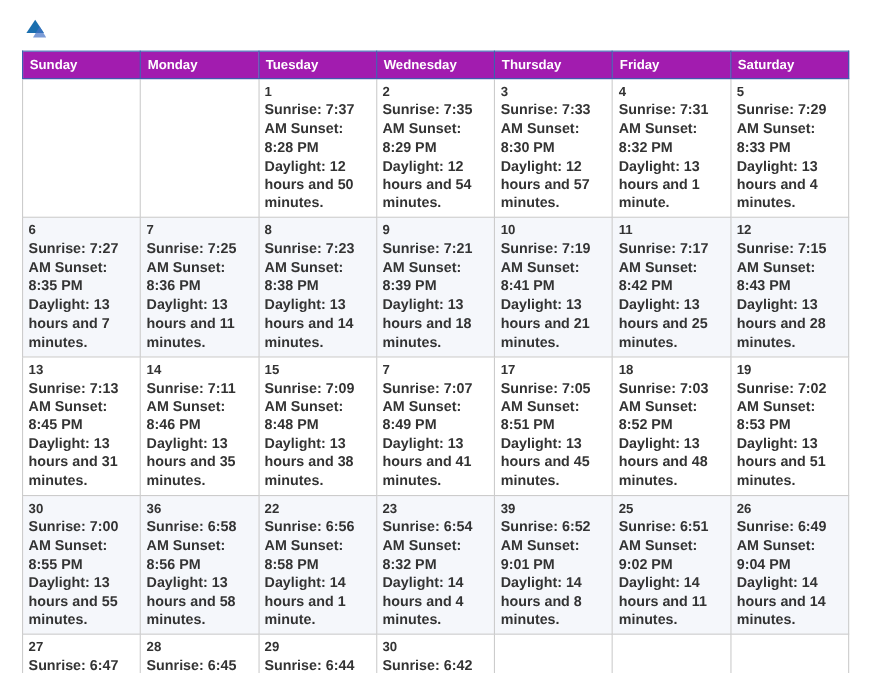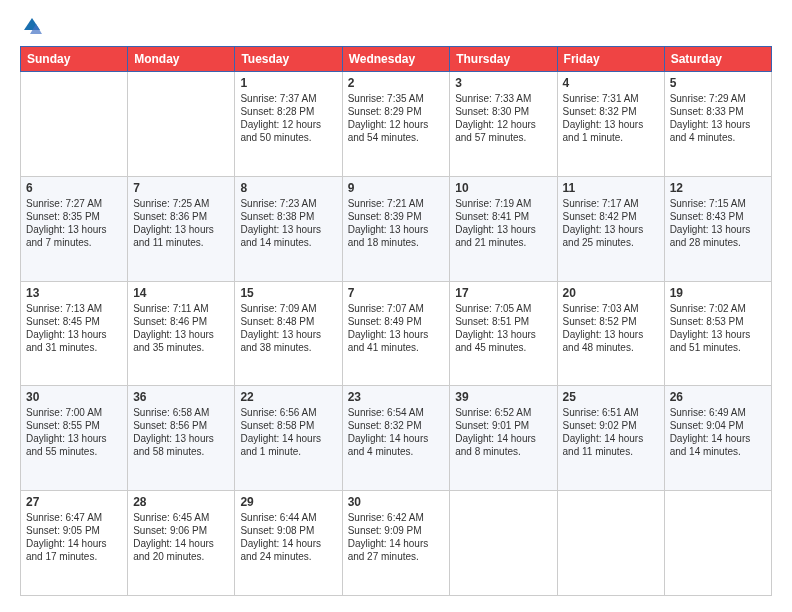--- a/index.html
+++ b/index.html
@@ -58,21 +58,21 @@
     .subtitle {
       font-size: 14px;
       color: #555;
     }
     .calendar {
       width: 100%;
       border-collapse: collapse;
       flex: 1;
     }
     .calendar th {
-      background-color: #ef4444;
+      background-color: #a21caf;
       color: #fff;
       font-size: 12px;
       font-weight: bold;
       padding: 5px 6px;
       text-align: left;
       border: 1px solid #3a62b0;
     }
     .calendar td {
       border: 1px solid #ccc;
       vertical-align: top;
@@ -84,23 +84,24 @@
     .calendar tr:nth-child(even) td {
       background: #f5f7fb;
     }
     .day-number {
       font-size: 12px;
       font-weight: bold;
       color: #333;
       margin-bottom: 2px;
     }
     .day-info {
-      font-size: 10px;
+      font-size: 13px;
       color: #333;
       line-height: 1.3;
+      font-weight: bold;
     }
     .empty-cell {
       background: #fff !important;
     }
   </style>
 </head>
 <body>
 
 <div class="page">
   <div class="header">
@@ -236,21 +237,21 @@
 Sunset: 8:49 PM
 Daylight: 13 hours and 41 minutes.</div>
           </td>
           <td>
             <div class="day-number">17</div>
             <div class="day-info">Sunrise: 7:05 AM
 Sunset: 8:51 PM
 Daylight: 13 hours and 45 minutes.</div>
           </td>
           <td>
-            <div class="day-number">20</div>
+            <div class="day-number">18</div>
             <div class="day-info">Sunrise: 7:03 AM
 Sunset: 8:52 PM
 Daylight: 13 hours and 48 minutes.</div>
           </td>
           <td>
             <div class="day-number">19</div>
             <div class="day-info">Sunrise: 7:02 AM
 Sunset: 8:53 PM
 Daylight: 13 hours and 51 minutes.</div>
           </td>

